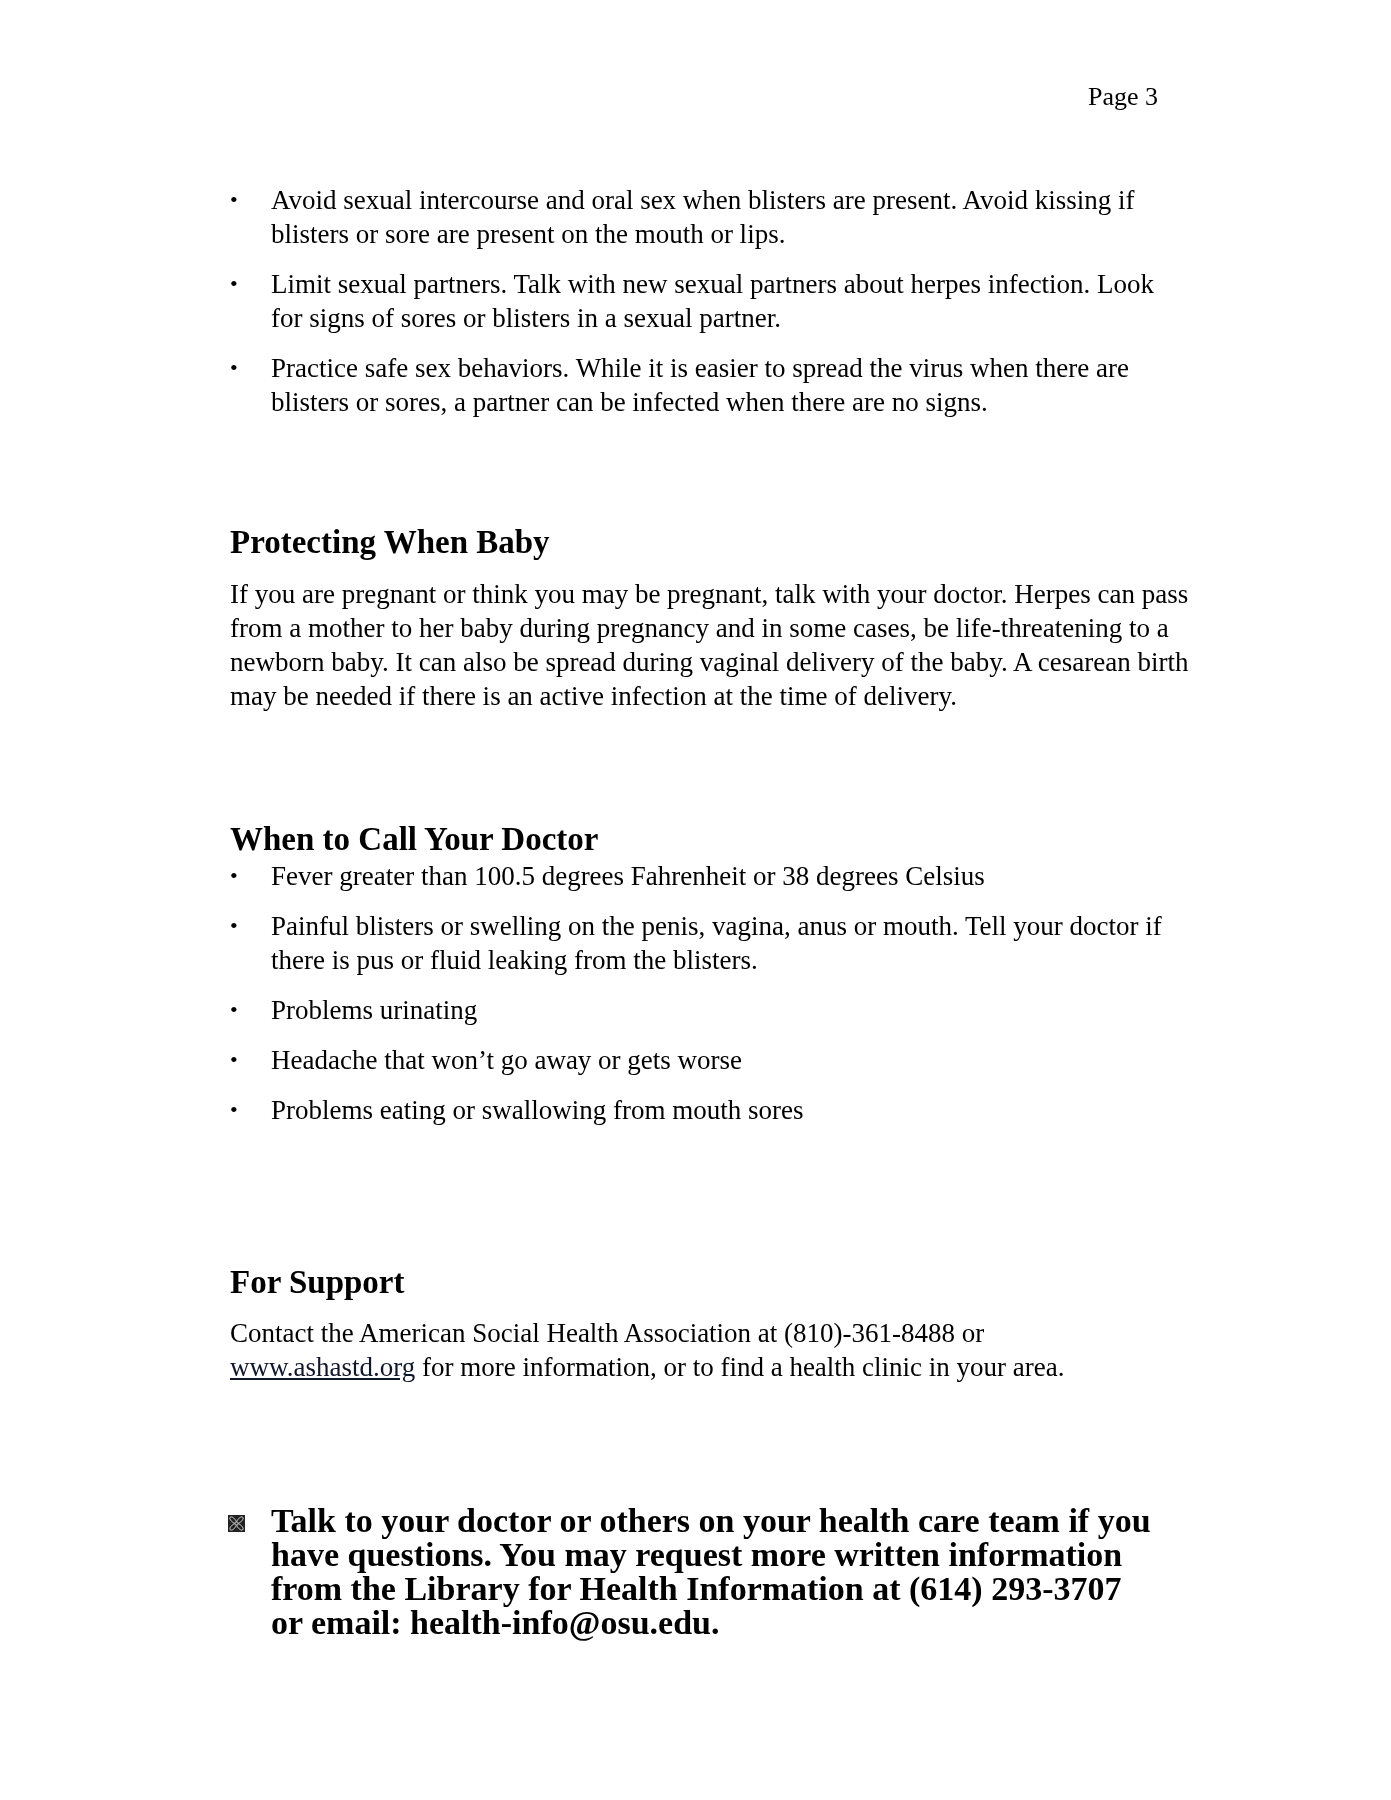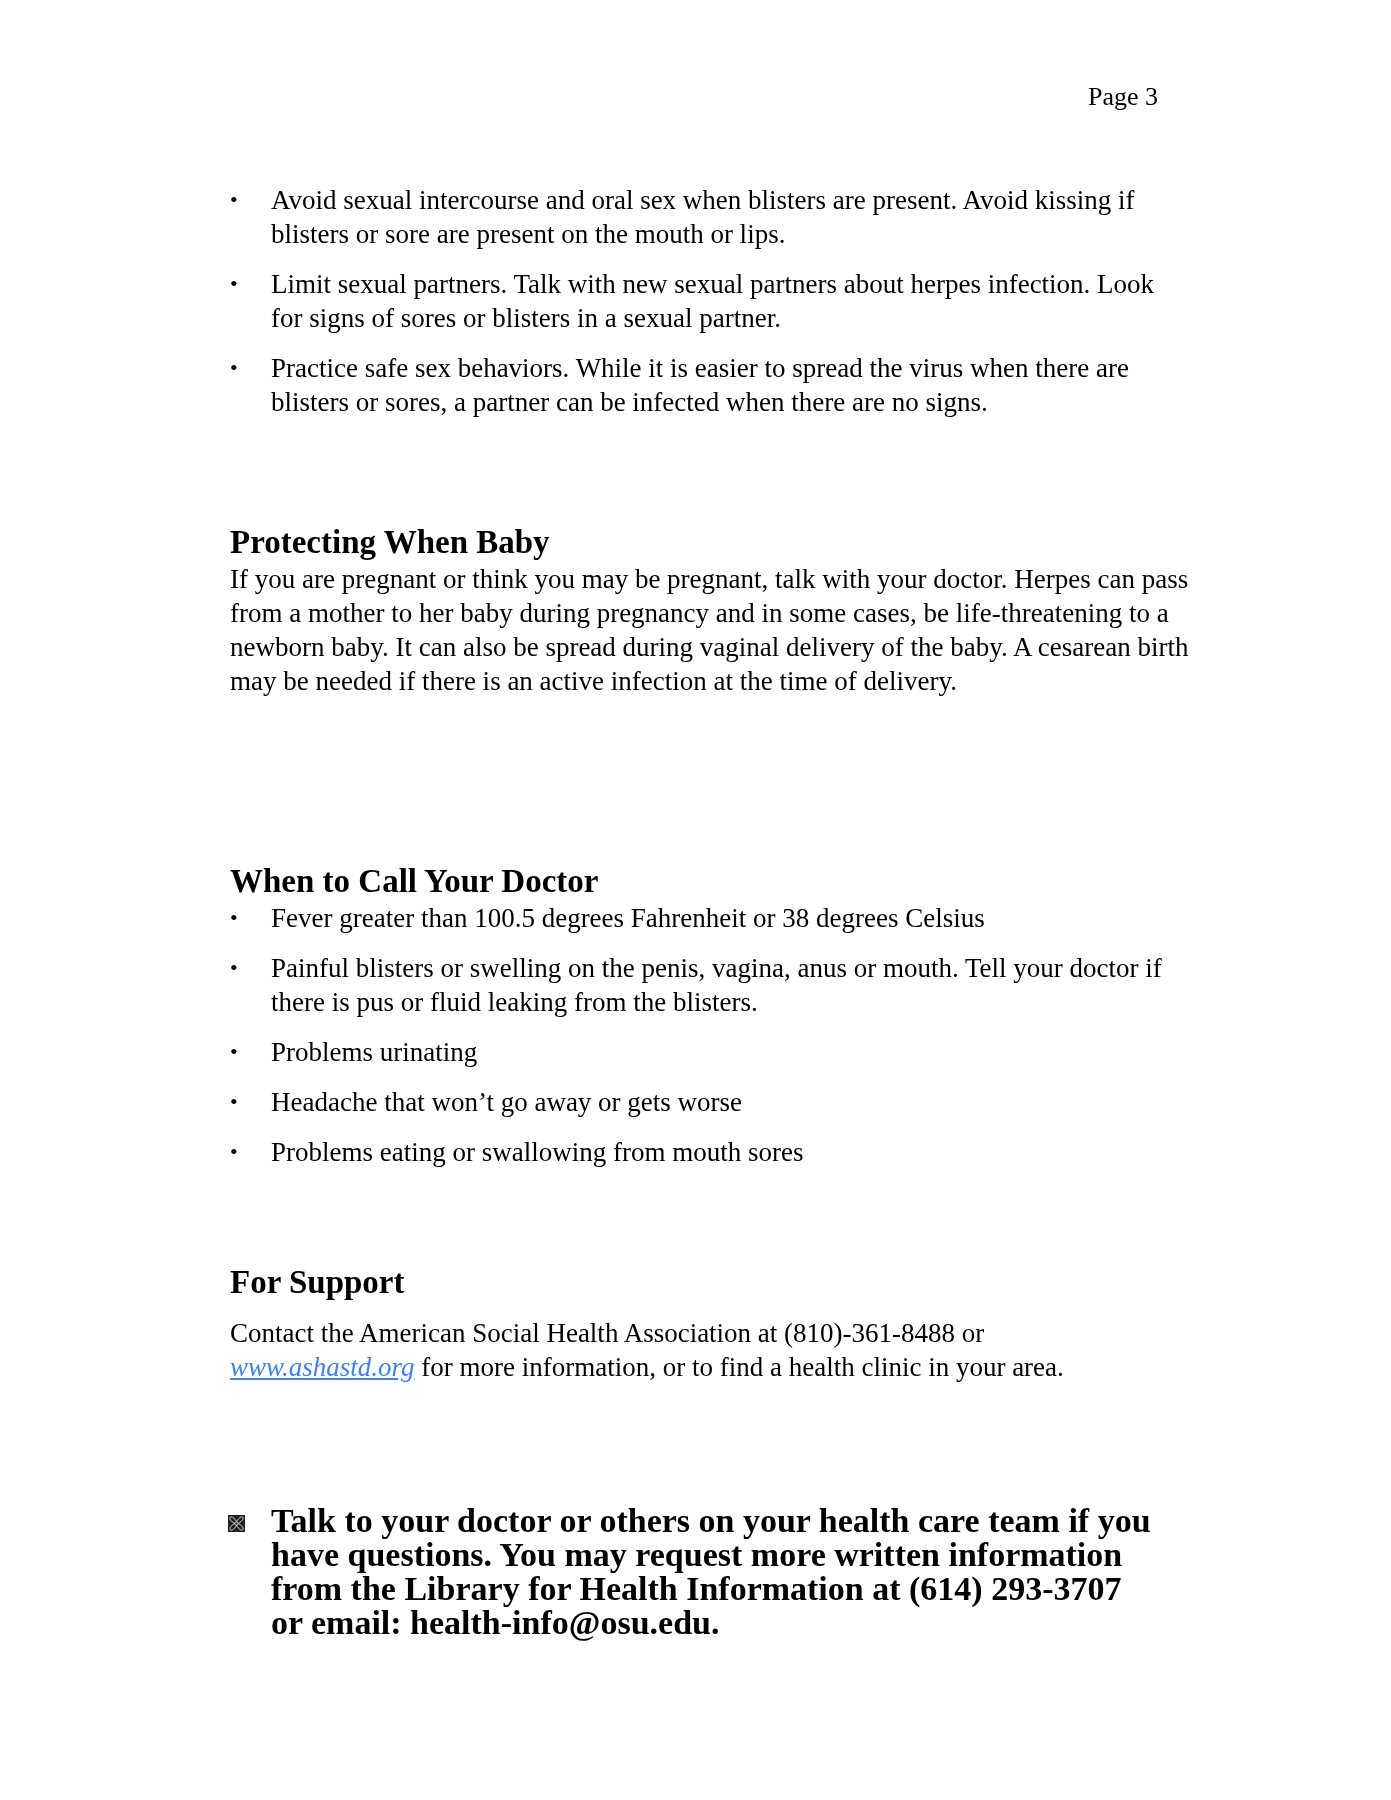--- a/index.html
+++ b/index.html
@@ -26,37 +26,37 @@
 <div class="block" style="top:183px;">
   <ul class="bullets">
     <li><span class="dot">•</span><span>Avoid sexual intercourse and oral sex when blisters are present. Avoid kissing if blisters or sore are present on the mouth or lips.</span></li>
     <li><span class="dot">•</span><span>Limit sexual partners. Talk with new sexual partners about herpes infection. Look for signs of sores or blisters in a sexual partner.</span></li>
     <li><span class="dot">•</span><span>Practice safe sex behaviors. While it is easier to spread the virus when there are blisters or sores, a partner can be infected when there are no signs.</span></li>
   </ul>
 </div>
 
 <div class="block" style="top:522px;">
   <h2>Protecting When Baby</h2>
-  <p style="">If you are pregnant or think you may be pregnant, talk with your doctor. Herpes can pass from a mother to her baby during pregnancy and in some cases, be life-threatening to a newborn baby. It can also be spread during vaginal delivery of the baby. A cesarean birth may be needed if there is an active infection at the time of delivery.</p>
+  <p style="margin-top:15px;">If you are pregnant or think you may be pregnant, talk with your doctor. Herpes can pass from a mother to her baby during pregnancy and in some cases, be life-threatening to a newborn baby. It can also be spread during vaginal delivery of the baby. A cesarean birth may be needed if there is an active infection at the time of delivery.</p>
 </div>
 
-<div class="block" style="top:861px;">
+<div class="block" style="top:819px;">
   <h2>When to Call Your Doctor</h2>
   <ul class="bullets">
     <li><span class="dot">•</span><span>Fever greater than 100.5 degrees Fahrenheit or 38 degrees Celsius</span></li>
     <li><span class="dot">•</span><span>Painful blisters or swelling on the penis, vagina, anus or mouth. Tell your doctor if there is pus or fluid leaking from the blisters.</span></li>
     <li><span class="dot">•</span><span>Problems urinating</span></li>
     <li><span class="dot">•</span><span>Headache that won’t go away or gets worse</span></li>
     <li><span class="dot">•</span><span>Problems eating or swallowing from mouth sores</span></li>
   </ul>
 </div>
 
 <div class="block" style="top:1262px;">
   <h2>For Support</h2>
-  <p style="margin-top:14px;"><span>Contact the American Social Health Association at (810)-361-8488 or</span><br><a class="link" href="#" style="color: #3b82f6; font-style: italic;">www.ashastd.org</a><span> for more information, or to find a health clinic in your area.</span></p>
+  <p style="margin-top:14px;"><span>Contact the American Social Health Association at (810)-361-8488 or</span><br><a class="link" href="#" style="color: #0f172a;">www.ashastd.org</a><span> for more information, or to find a health clinic in your area.</span></p>
 </div>
 
 <div class="note">
   <span class="icon">
     <svg width="17" height="17" viewBox="0 0 17 17">
       <rect width="17" height="17" fill="#222"></rect>
       <ellipse cx="5" cy="5" rx="4" ry="2" transform="rotate(45 5 5)" fill="none" stroke="#ddd" stroke-width="0.8"></ellipse>
       <ellipse cx="12" cy="5" rx="4" ry="2" transform="rotate(-45 12 5)" fill="none" stroke="#ddd" stroke-width="0.8"></ellipse>
       <ellipse cx="5" cy="12" rx="4" ry="2" transform="rotate(-45 5 12)" fill="none" stroke="#ddd" stroke-width="0.8"></ellipse>
       <ellipse cx="12" cy="12" rx="4" ry="2" transform="rotate(45 12 12)" fill="none" stroke="#ddd" stroke-width="0.8"></ellipse>

